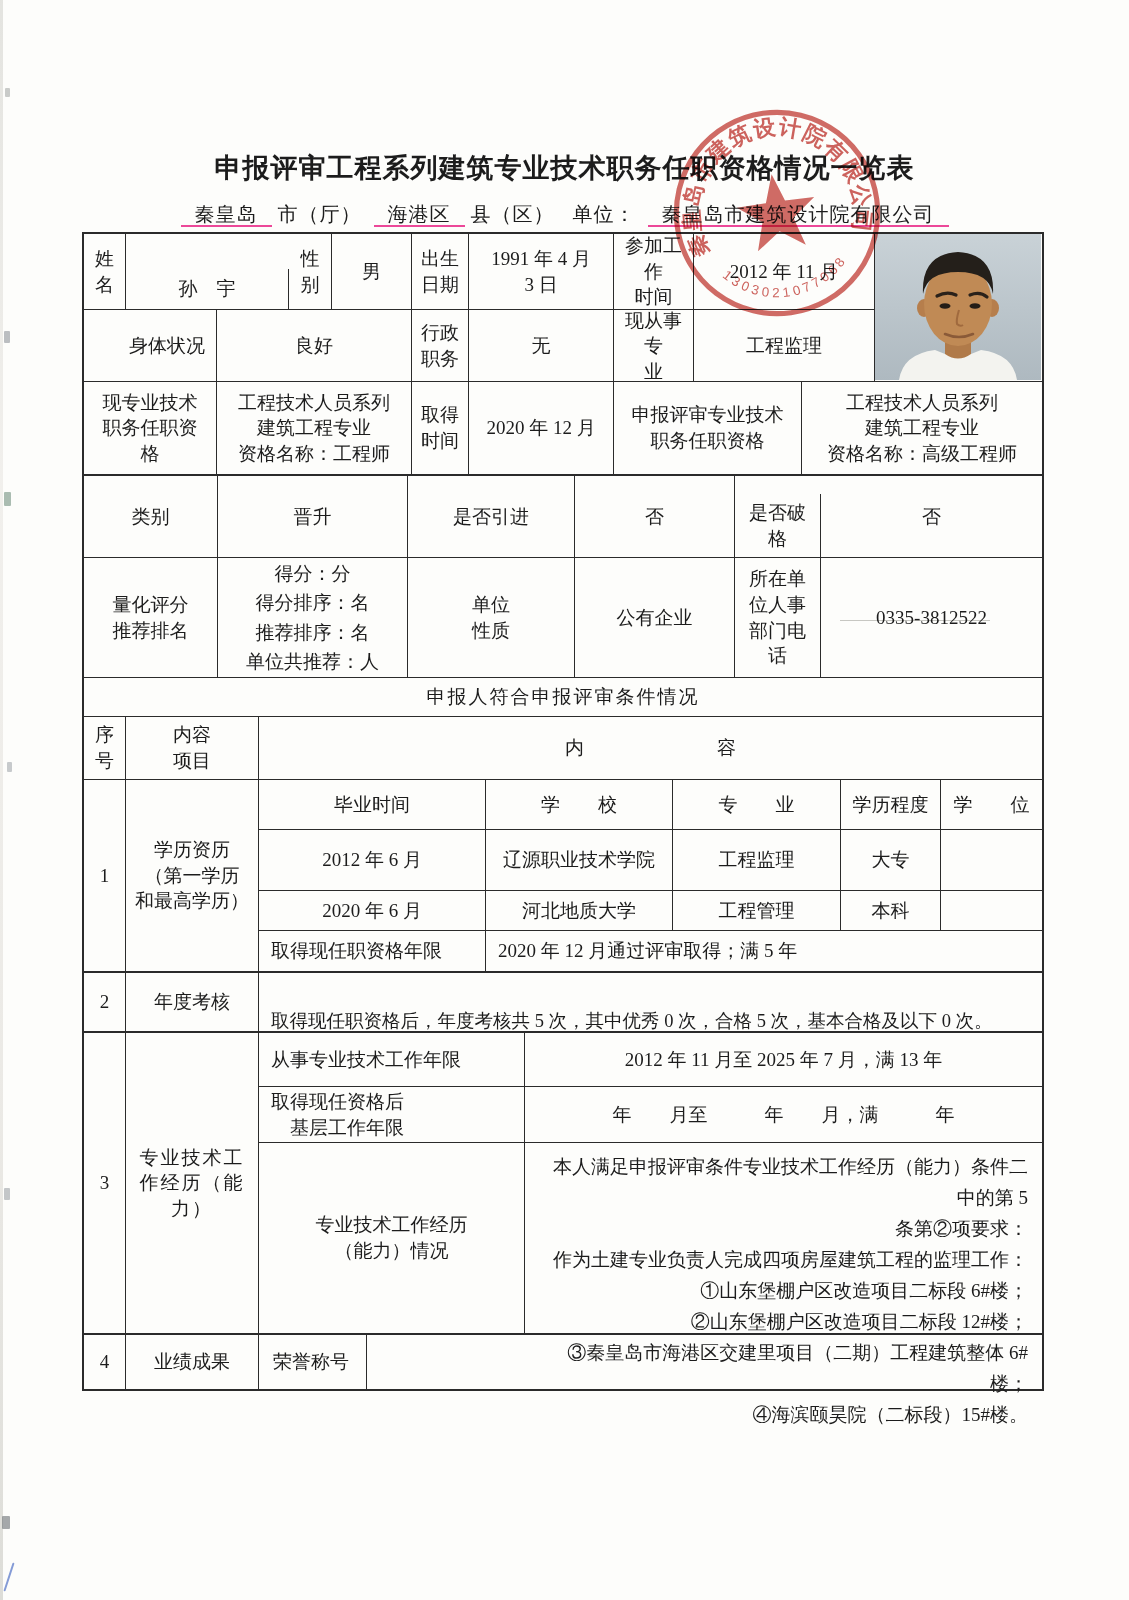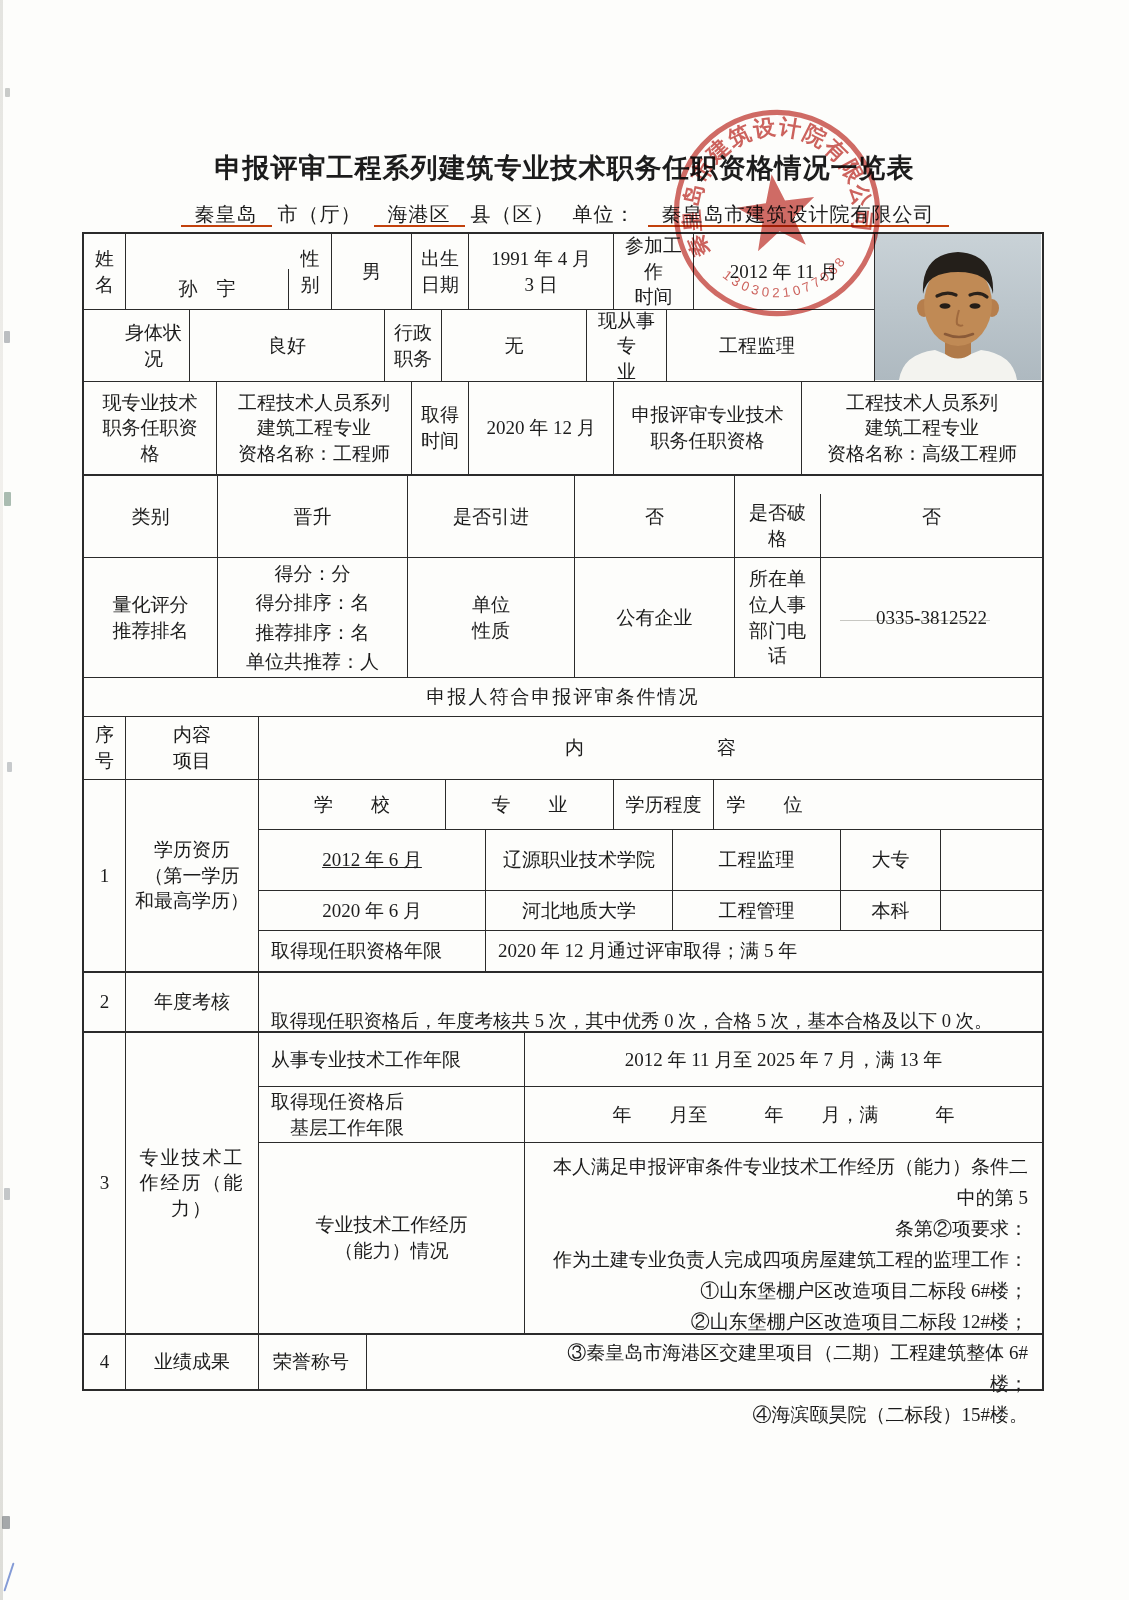--- a/index.html
+++ b/index.html
@@ -8,21 +8,21 @@
     background:#fdfdfb;overflow:hidden;
     font-family:"Liberation Serif","DejaVu Serif",serif;color:#1c1c1c;
   }
   
   .edge-strip{position:absolute;left:0;top:0;width:3px;height:100%;background:linear-gradient(180deg,#d9d9d4,#eceae6 30%,#e3e1dc 70%,#cfcfc9);opacity:.7;}
   .artifact{position:absolute;border-radius:1px;}
 
   .doc-title{position:absolute;top:150px;left:0;width:100%;text-align:center;
     font-size:27px;font-weight:bold;letter-spacing:1px;}
   .filing{position:absolute;top:201px;left:0;width:100%;text-align:center;font-size:20px;letter-spacing:1px;}
-  .filing .u{border-bottom:2px solid #c2410c;padding:0 14px;}
+  .filing .u{border-bottom:2px solid #ec4899;padding:0 14px;}
   .filing .plain{margin:0 6px;}
 
   .sheet{position:absolute;left:82px;top:232px;width:958px;border:2px solid #2b2b2b;background:transparent;}
   .tr{display:flex;border-bottom:1px solid #2b2b2b;box-sizing:border-box;}
   .tr:last-child{border-bottom:none;}
   .thick{border-top:1px solid #2b2b2b;}
   .td{box-sizing:border-box;border-right:1px solid #2b2b2b;display:flex;align-items:center;justify-content:center;
       text-align:center;font-size:19px;line-height:1.35;white-space:pre-line;padding:2px 4px;}
   .td:last-child{border-right:none;}
   .td.left{justify-content:flex-start;text-align:right;padding-left:12px;}
@@ -76,21 +76,21 @@
           <div class="td" style="width:80px;">男</div>
           <div class="td" style="width:57px;">出生
 日期</div>
           <div class="td" style="width:145px;">1991 年 4 月
 3 日</div>
           <div class="td" style="width:80px;">参加工作
 时间</div>
           <div class="td" style="width:180px;">2012 年 11 月</div>
         </div>
         <div class="tr" style="height:72px;border-bottom:none;">
-          <div class="td" style="width:106px;padding-left:38px;">身体状况</div>
+          <div class="td" style="width:133px;padding-left:38px;">身体状况</div>
           <div class="td" style="width:195px;">良好</div>
           <div class="td" style="width:57px;">行政
 职务</div>
           <div class="td" style="width:145px;">无</div>
           <div class="td" style="width:80px;">现从事专
 业</div>
           <div class="td" style="width:180px;">工程监理</div>
         </div>
       </div>
       <div class="photo-cell" style="width:166px;">
@@ -174,27 +174,28 @@
       <div class="td" style="width:783px;">内　　　　　　　容</div>
     </div>
 
     <div class="tr" style="height:192px;">
       <div class="td" style="width:42px;">1</div>
       <div class="td" style="width:133px;">学历资历
 （第一学历
 和最高学历）</div>
       <div class="col" style="width:783px;">
         <div class="tr" style="height:50px;">
+          <div class="td" style="width:227px;">毕业时间</div>
           <div class="td" style="width:187px;">学　　校</div>
           <div class="td" style="width:168px;">专　　业</div>
           <div class="td" style="width:100px;">学历程度</div>
           <div class="td" style="width:101px;">学　　位</div>
         </div>
         <div class="tr" style="height:62px;">
-          <div class="td" style="width:227px;text-decoration:underline;">2012 年 6 月</div>
+          <div class="td" style="width:227px;">2012 年 6 月</div>
           <div class="td" style="width:187px;">辽源职业技术学院</div>
           <div class="td" style="width:168px;">工程监理</div>
           <div class="td" style="width:100px;">大专</div>
           <div class="td" style="width:101px;"></div>
         </div>
         <div class="tr" style="height:40px;">
           <div class="td" style="width:227px;">2020 年 6 月</div>
           <div class="td" style="width:187px;">河北地质大学</div>
           <div class="td" style="width:168px;">工程管理</div>
           <div class="td" style="width:100px;">本科</div>

